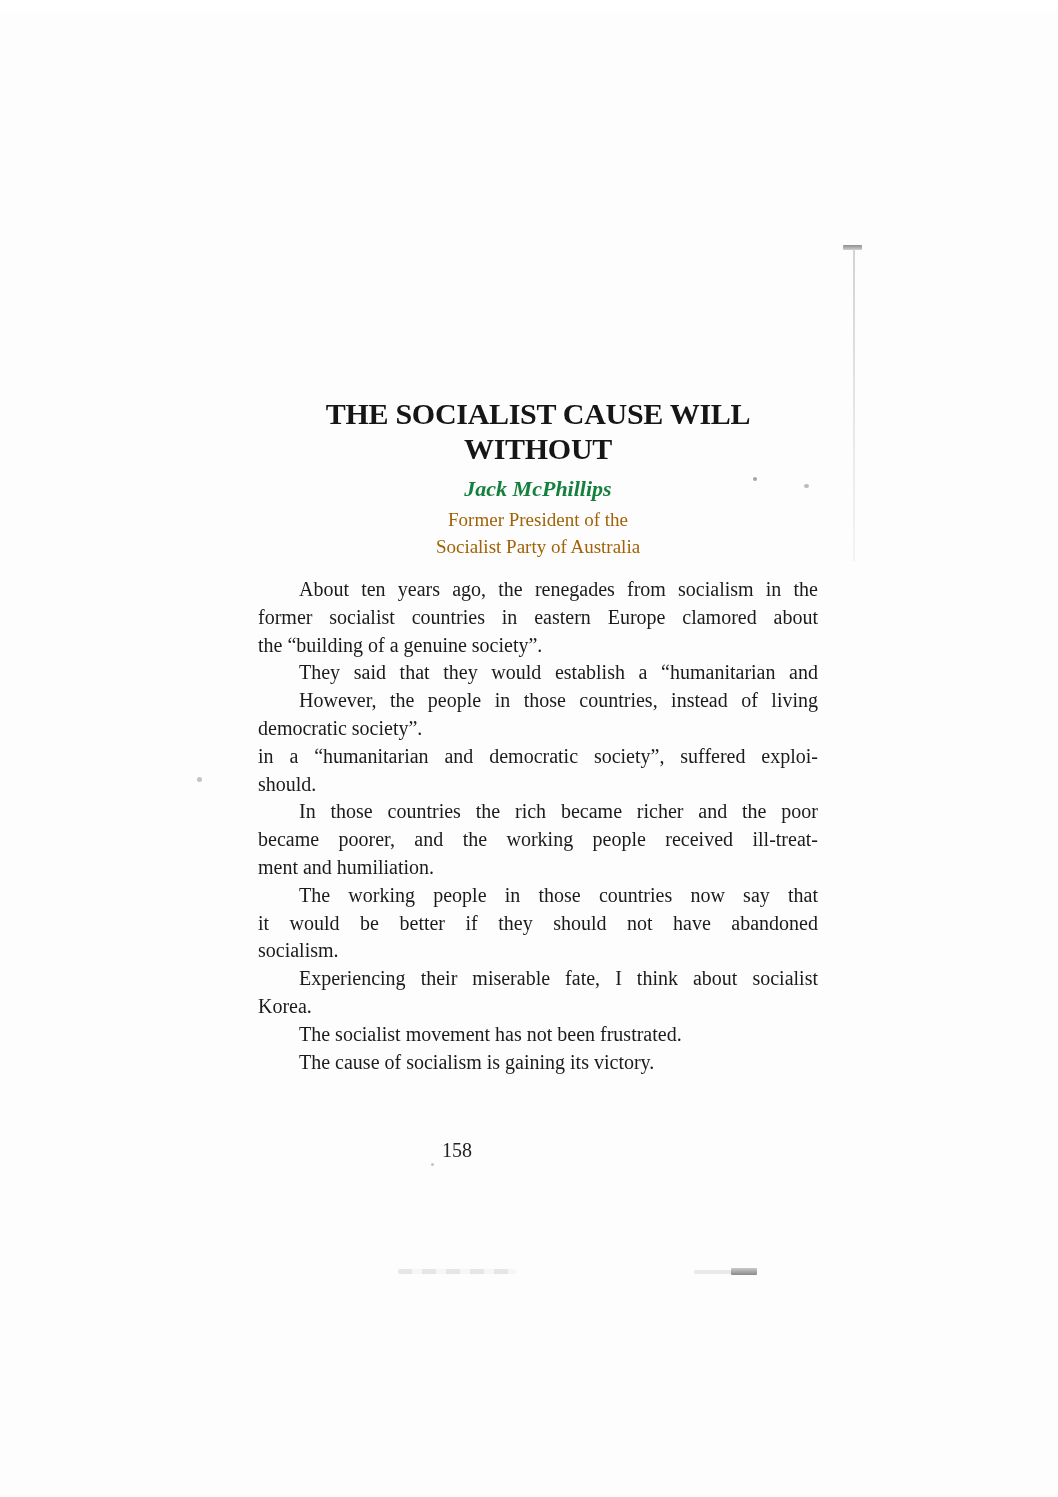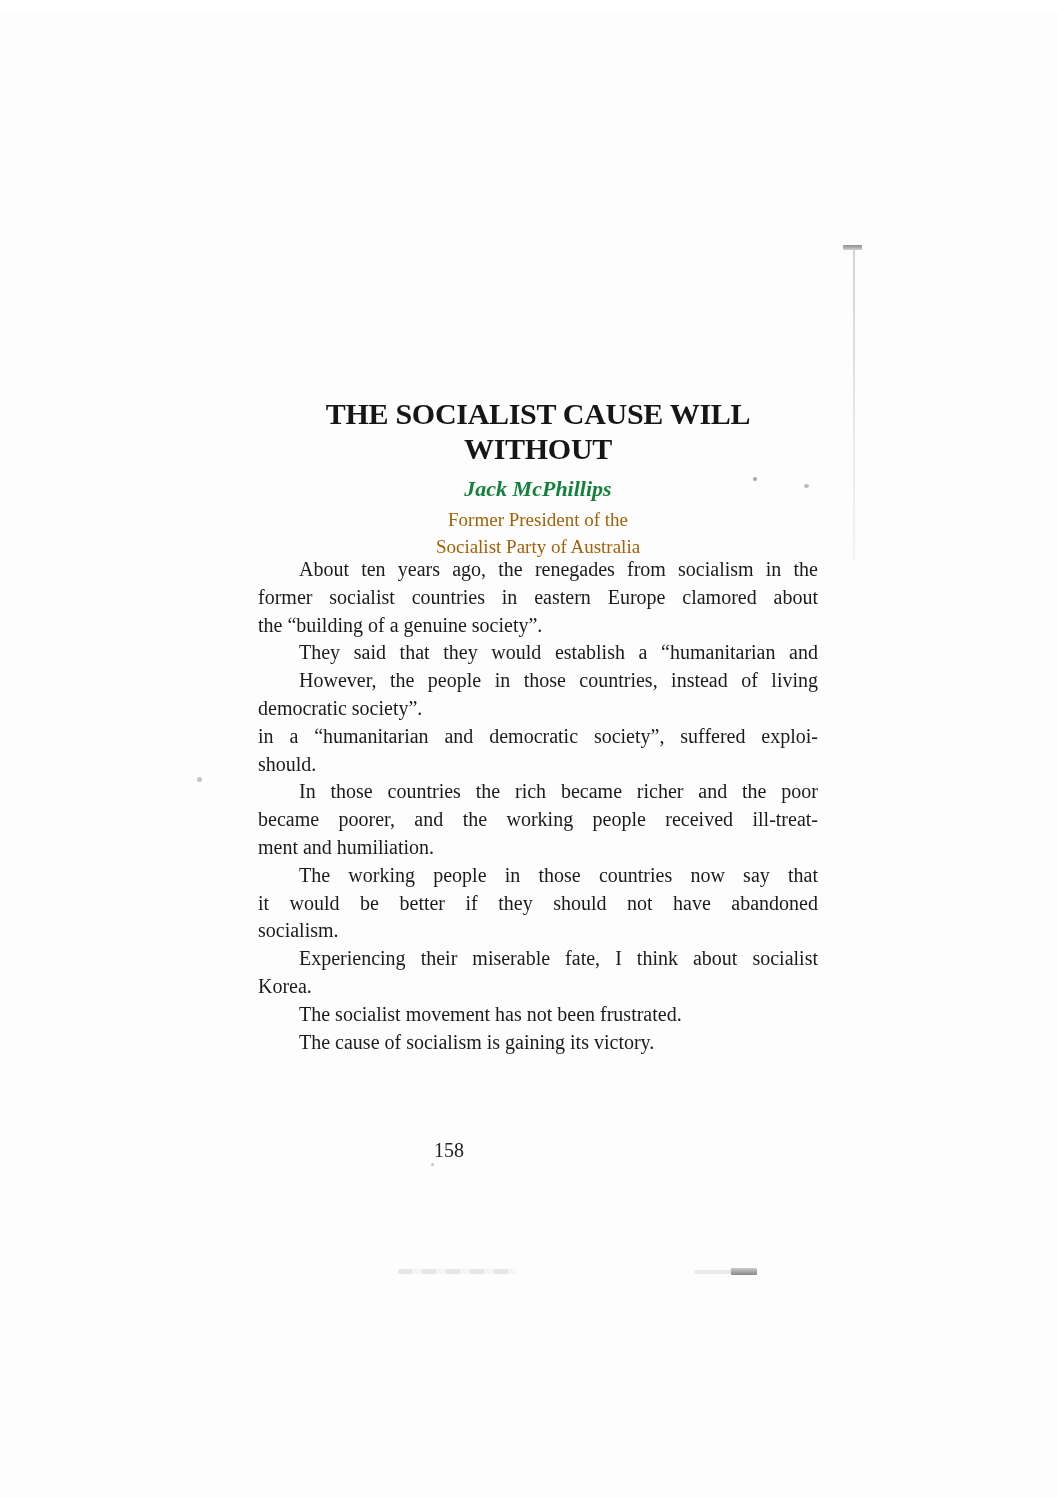--- a/index.html
+++ b/index.html
@@ -46,39 +46,40 @@
     left: 258px;
     width: 560px;
     text-align: center;
     font-size: 19px;
     line-height: 27px;
     color: #a16207;
   }
 
   .body-text {
     position: absolute;
-    top: 544px;
+    top: 564px;
     left: 258px;
     width: 560px;
     font-size: 20px;
     line-height: 27.8px;
     color: #1b1b1b;
   }
   .body-text .line { text-align: justify; text-align-last: justify; }
   .body-text .line.last { text-align-last: left; }
   .body-text .line.first { text-indent: 41px; }
 
   .page-number {
     position: absolute;
     top: 1127px;
     left: 0;
     width: 898px;
     text-align: center;
     font-size: 20px;
     color: #222;
+    padding-left: 8px;
   }
 
   
   .artifact { position: absolute; pointer-events: none; }
   .edge-tick {
     left: 843px; top: 233px; width: 19px; height: 5px;
     background: linear-gradient(to bottom, #8f8f8f, #cfcfcf);
     border-radius: 1px;
   }
   .edge-line {

